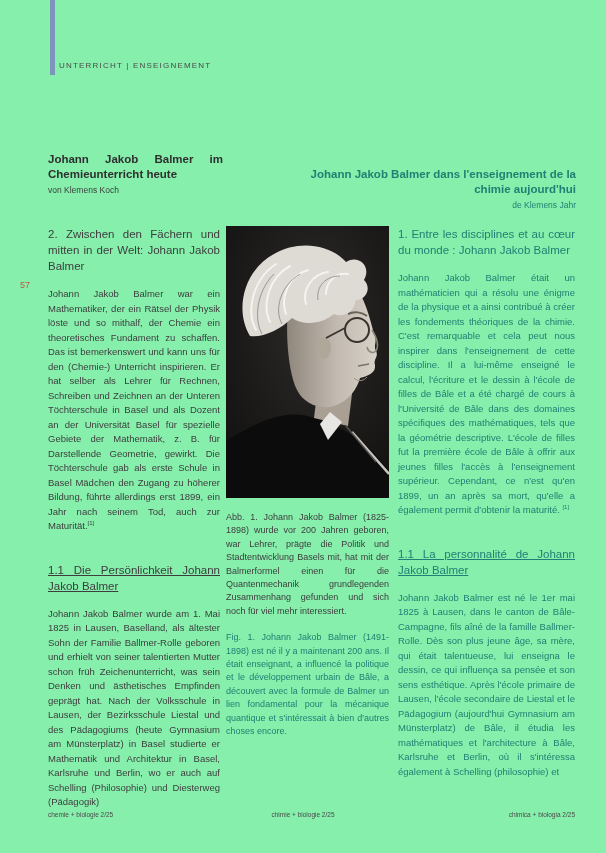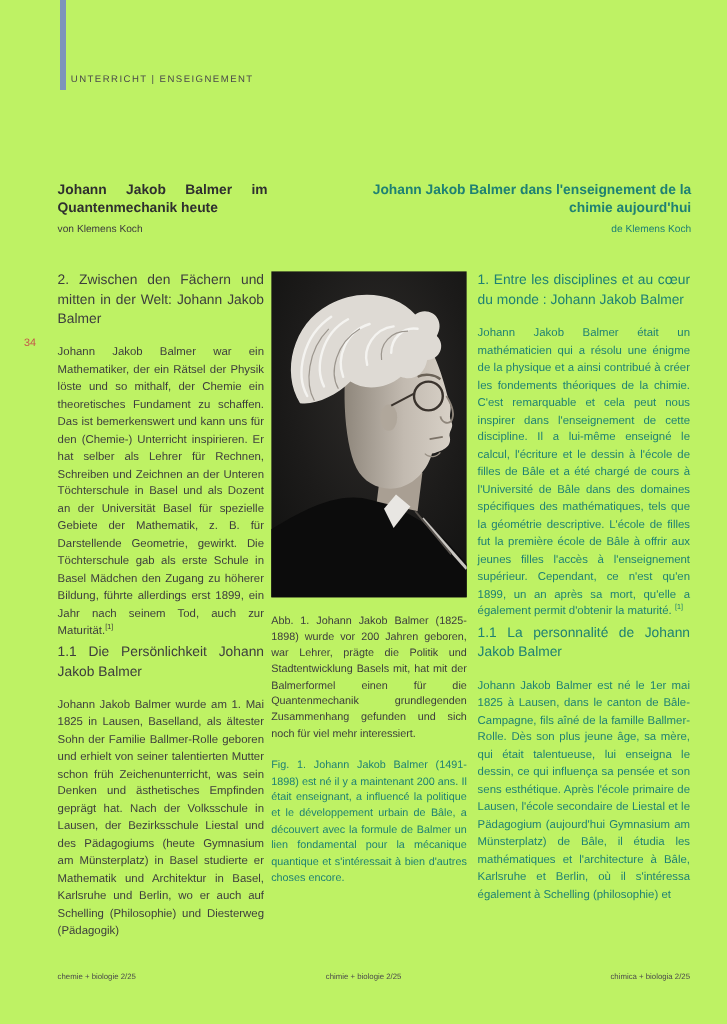--- a/index.html
+++ b/index.html
@@ -1,47 +1,47 @@
 <!DOCTYPE html>
 <html lang="de"><head>
 <meta charset="utf-8">
 <style>
   html,body{margin:0;padding:0;background:#e9e9e9;}
   .page{
     position:relative;
     width:606px;height:853px;
-    background:#bef264;
+    background:#86efac;
     margin:0 auto;
     font-family:"Liberation Sans", sans-serif;
     color:#3d3d3d;
     overflow:hidden;
   }
   
   .top-bar{position:absolute;left:50px;top:0;width:5px;height:75px;background:#7d95ba;}
   .header-label{
     position:absolute;left:59px;top:61px;
     font-size:8px;letter-spacing:1.2px;color:#4a4a4a;
     white-space:nowrap;
   }
   
   .title-de{position:absolute;left:48px;top:152px;width:175px;}
   .title-de .t{font-size:11.5px;font-weight:bold;line-height:15px;color:#2f2f2f;text-align:justify;}
   .title-de .b{font-size:8.5px;margin-top:3px;color:#3d3d3d;}
   .title-fr{position:absolute;left:300px;top:152px;width:276px;text-align:right;}
-  .title-fr .t{font-size:11.5px;font-weight:bold;line-height:15px;color:#1f8173;}
+  .title-fr .t{font-size:11.5px;font-weight:bold;line-height:15px;color:#1f8173;margin-top:15px;}
   .title-fr .b{font-size:8.5px;margin-top:3px;color:#1f8173;}
   
   .page-num{position:absolute;left:20px;top:280px;font-size:9px;color:#c4584a;}
   
   .col{position:absolute;top:226px;}
   .col-de{left:48px;width:172px;}
   .col-fr{left:398px;width:177px;color:#1f8173;}
   .col h2{font-size:11.5px;line-height:16px;font-weight:400;margin:0 0 13px 0;text-align:justify;}
   .col p{font-size:9.5px;line-height:14.5px;margin:0;text-align:justify;hyphens:auto;}
-  .col .h2-follow{margin-top:2px;}
+  .col .h2-follow{margin-top:28px;text-decoration:underline;}
   sup.fn{font-size:6px;vertical-align:super;line-height:0;}
   
   .col-mid{left:226px;width:163px;}
   .photo{width:163px;height:272px;display:block;}
   .caption{font-size:9px;line-height:13.4px;margin-top:13px;text-align:justify;}
   .caption-de{color:#3d3d3d;}
   .caption-fr{color:#1f8173;}
   
   .footer{position:absolute;left:0;top:811px;width:606px;font-size:6.5px;color:#4a4a4a;}
   .footer .f-left{position:absolute;left:48px;top:0;}
@@ -50,30 +50,30 @@
 </style>
 </head>
 <body>
 
 <div class="page">
 
   <div class="top-bar"></div>
   <div class="header-label">UNTERRICHT | ENSEIGNEMENT</div>
 
   <div class="title-de">
-    <div class="t">Johann Jakob Balmer im Quantenmechanik heute</div>
+    <div class="t">Johann Jakob Balmer im Chemieunterricht heute</div>
     <div class="b">von Klemens Koch</div>
   </div>
 
   <div class="title-fr">
     <div class="t">Johann Jakob Balmer dans l'enseignement de la chimie aujourd'hui</div>
-    <div class="b">de Klemens Koch</div>
+    <div class="b">de Klemens Jahr</div>
   </div>
 
-  <div class="page-num">34</div>
+  <div class="page-num">57</div>
 
   <div class="col col-de" lang="de">
     <h2>2. Zwischen den Fächern und mitten in der Welt: Johann Jakob Balmer</h2>
     <p><span>Johann Jakob Balmer war ein Mathematiker, der ein Rätsel der Physik löste und so mithalf, der Chemie ein theoretisches Fundament zu schaffen. Das ist bemerkenswert und kann uns für den (Chemie-) Unterricht inspirieren. Er hat selber als Lehrer für Rechnen, Schreiben und Zeichnen an der Unteren Töchterschule in Basel und als Dozent an der Universität Basel für spezielle Gebiete der Mathematik, z. B. für Darstellende Geometrie, gewirkt. Die Töchterschule gab als erste Schule in Basel Mädchen den Zugang zu höherer Bildung, führte allerdings erst 1899, ein Jahr nach seinem Tod, auch zur Maturität.</span><sup class="fn">[1]</sup></p>
     <h2 class="h2-follow">1.1 Die Persönlichkeit Johann Jakob Balmer</h2>
     <p>Johann Jakob Balmer wurde am 1. Mai 1825 in Lausen, Baselland, als ältester Sohn der Familie Ballmer-Rolle geboren und erhielt von seiner talentierten Mutter schon früh Zeichenunterricht, was sein Denken und ästhetisches Empfinden geprägt hat. Nach der Volksschule in Lausen, der Bezirksschule Liestal und des Pädagogiums (heute Gymnasium am Münsterplatz) in Basel studierte er Mathematik und Architektur in Basel, Karlsruhe und Berlin, wo er auch auf Schelling (Philosophie) und Diesterweg (Pädagogik)</p>
   </div>
 
   <div class="col col-mid">
     <svg class="photo" viewBox="0 0 163 272" role="img">

